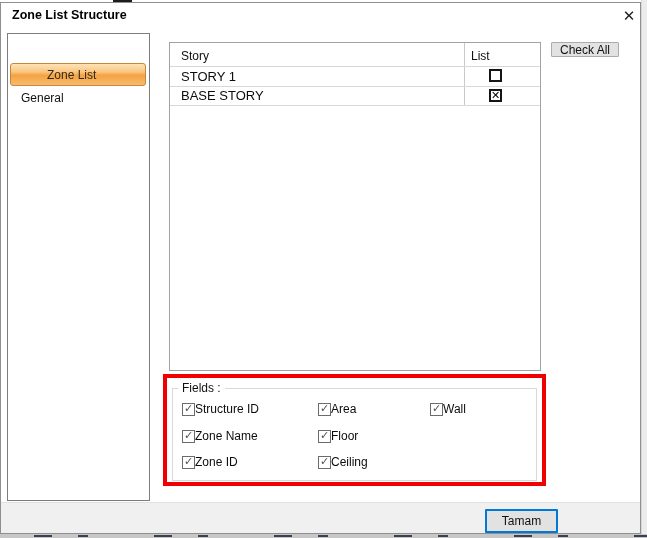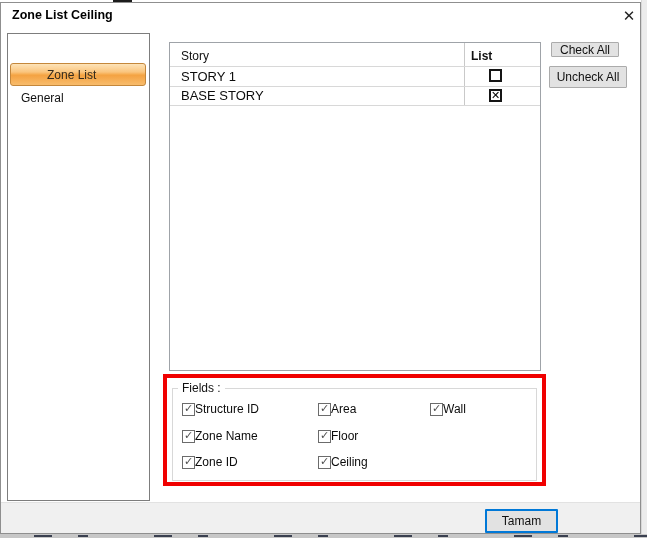--- a/index.html
+++ b/index.html
@@ -47,21 +47,21 @@
     background:linear-gradient(to bottom,#fde3b8 0%,#fac57e 38%,#f6ab4e 50%,#f4a343 55%,#f8bc6c 100%);
     border:1px solid #c4873b;border-radius:3px;color:#332a1c;padding-left:36px;
   }
   
   .story-table{
     position:absolute;left:169px;top:42px;width:372px;height:329px;
     box-sizing:border-box;background:#fff;border:1px solid #9fa3a8;
   }
   .tbl-head{position:absolute;top:6px;font-size:12px;color:#111;}
   .tbl-head.story{left:11px;}
-  .tbl-head.list{left:301px;font-weight:bold;}
+  .tbl-head.list{left:301px;}
   .tbl-vline{position:absolute;left:294px;top:0;width:1px;height:63px;background:#c9c9c9;}
   .tbl-hline{position:absolute;left:0;width:100%;height:1px;background:#d8d8d8;}
   .tbl-row-text{position:absolute;left:11px;font-size:13px;color:#0c0c0c;}
   .tablecb{
     position:absolute;left:319px;width:13px;height:13px;box-sizing:border-box;
     border:2px solid #151515;background:#fff;cursor:pointer;
     display:flex;align-items:center;justify-content:center;
   }
   .tablecb .mark{visibility:hidden;font-size:11px;font-weight:700;color:#000;line-height:9px;}
   .tablecb.checked .mark{visibility:visible;}
@@ -106,21 +106,21 @@
 
 <div class="screen">
 
   <div class="bg-top-dash"></div>
   <div class="bg-right-strip"></div>
   <div class="bg-bottom-strip"></div>
   <div class="bg-bottom-dashes"></div>
 
   <div class="dialog"></div>
 
-  <div class="title">Zone List Ceiling</div>
+  <div class="title">Zone List Structure</div>
   <button class="close-btn">✕</button>
 
   <div class="sidebar">
     <div class="side-item general">General</div>
     <div class="side-item zonelist selected">Zone List</div>
   </div>
 
   <div class="story-table">
     <div class="tbl-head story">Story</div>
     <div class="tbl-head list">List</div>
@@ -134,21 +134,20 @@
 
     <div class="tablecb" style="top:26px">
       <span class="mark">✕</span>
     </div>
     <div class="tablecb checked" style="top:46px">
       <span class="mark">✕</span>
     </div>
   </div>
 
   <button class="win-btn btn-checkall">Check All</button>
-  <button class="win-btn btn-uncheckall">Uncheck All</button>
 
   <div class="groupbox"></div>
   <div class="groupbox-label">Fields :</div>
 
   <div class="field-item" style="left:182px;top:402px">
     <span class="wincb checked">
         <span class="mark">✓</span>
       </span>
     <span class="field-label">Structure ID</span>
   </div>

